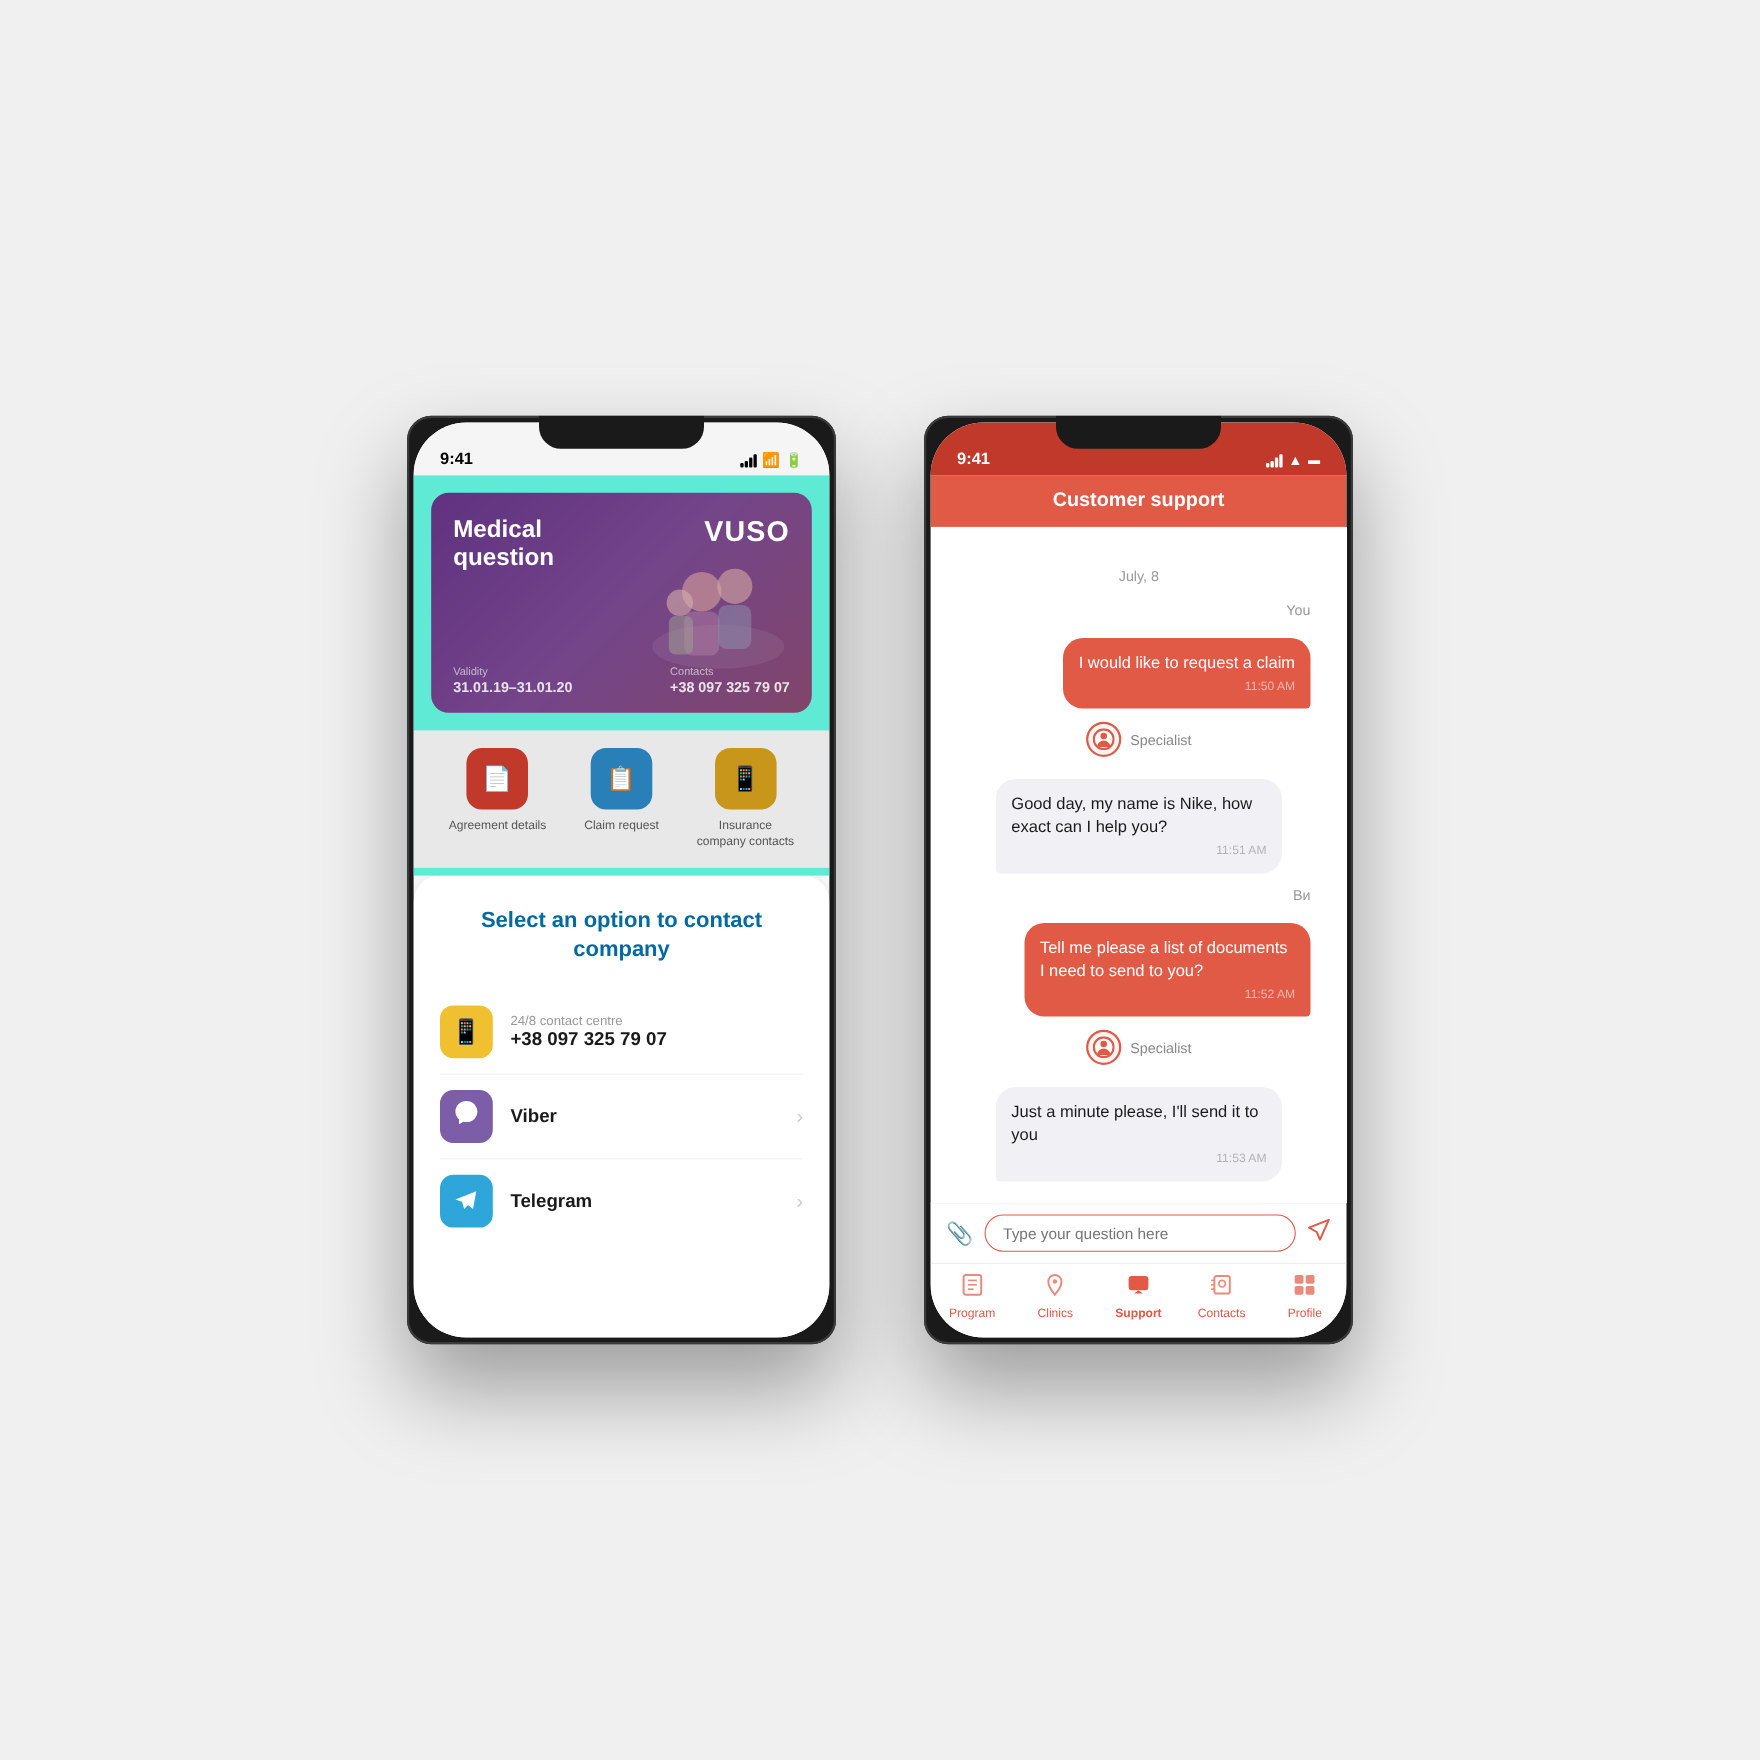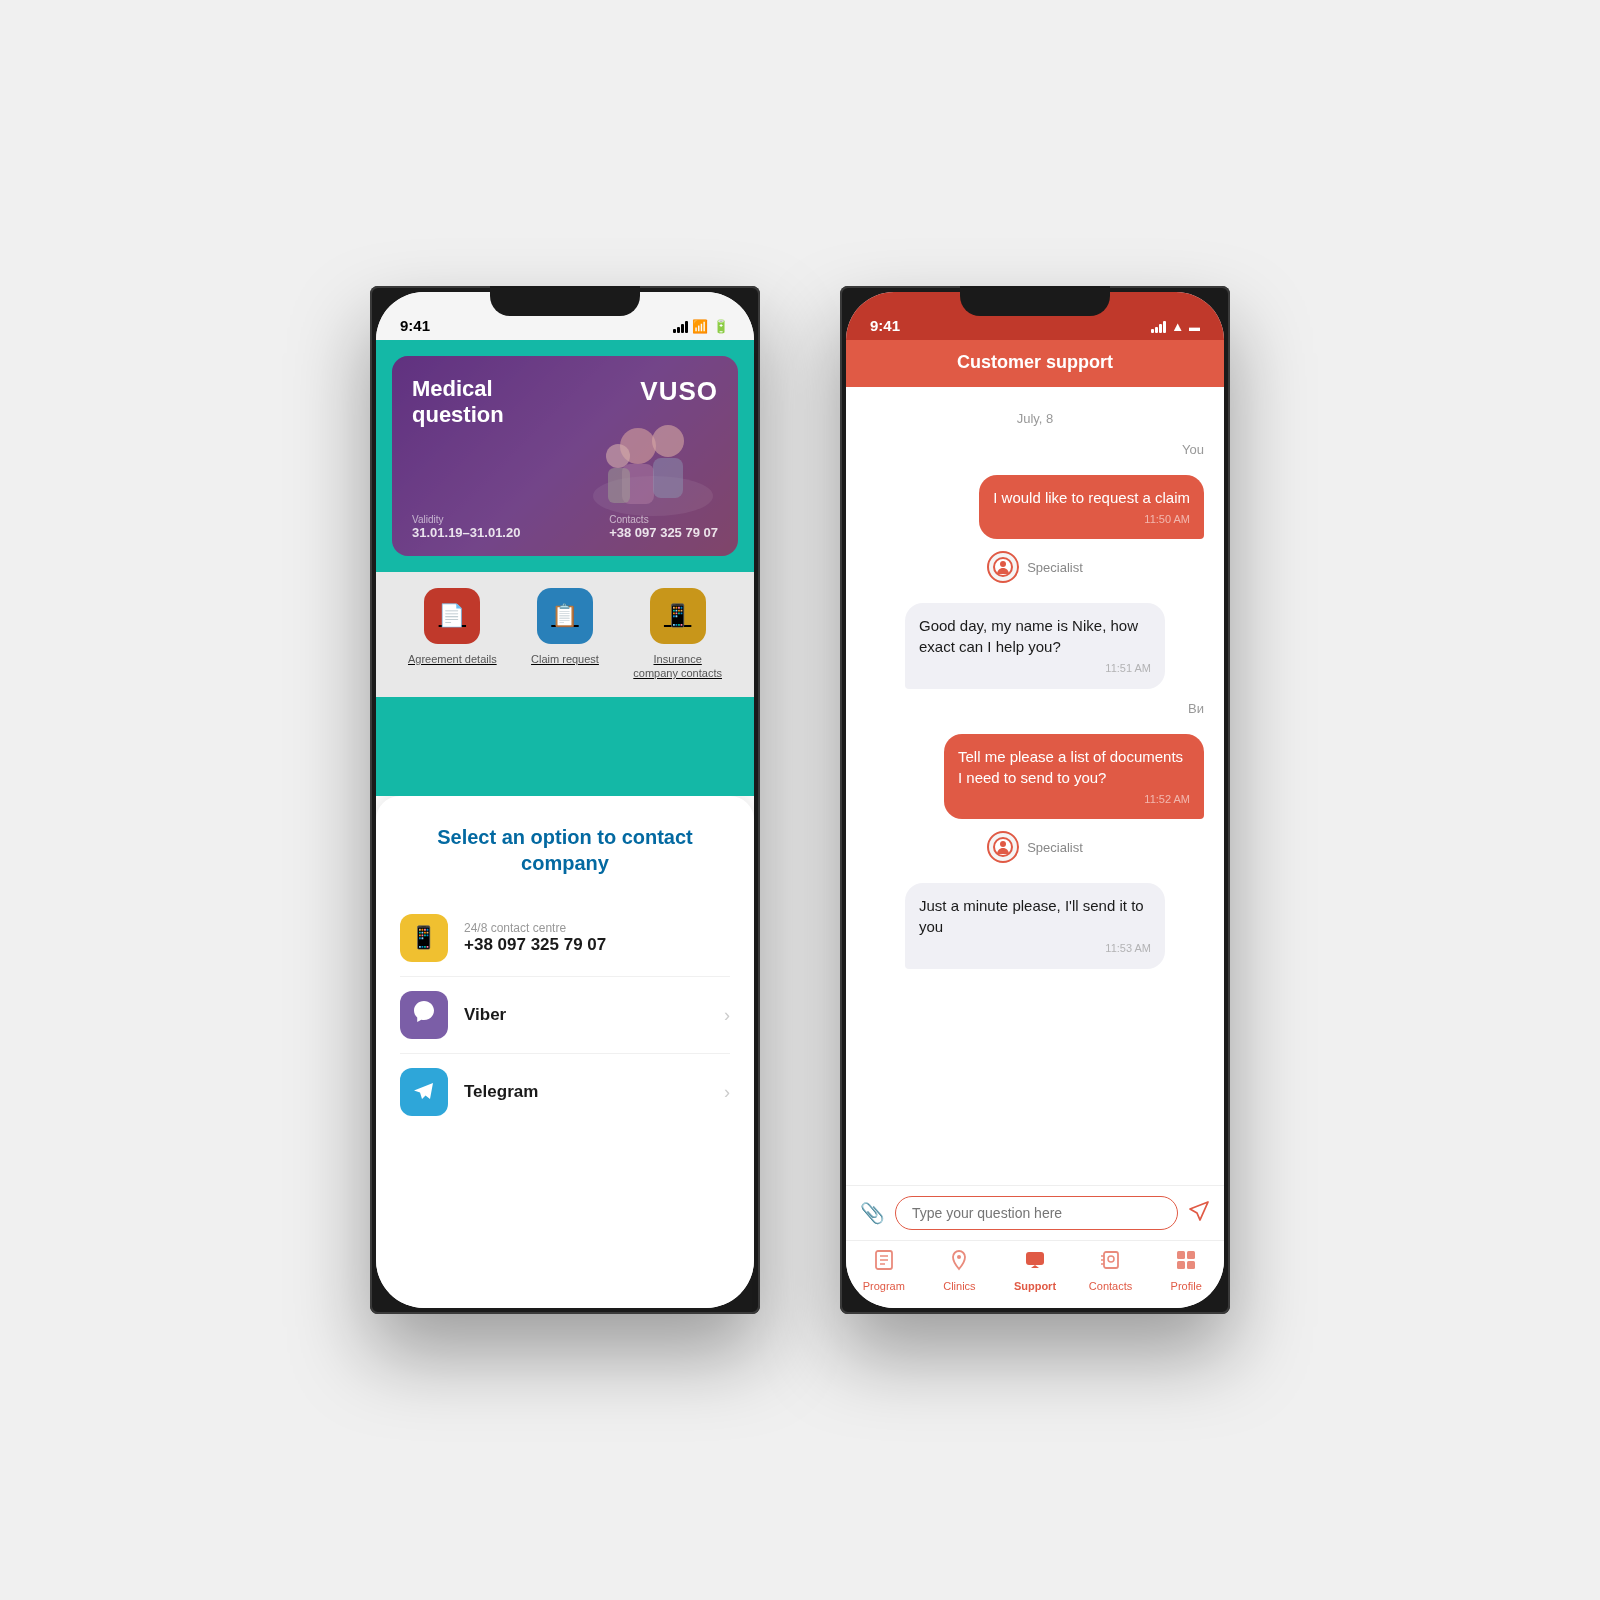--- a/index.html
+++ b/index.html
@@ -10,23 +10,23 @@
       display: flex;
       align-items: center;
       justify-content: center;
       gap: 80px;
       font-family: -apple-system, BlinkMacSystemFont, 'SF Pro Display', 'Helvetica Neue', sans-serif;
     }
 
     
     .phone {
       width: 390px;
-      height: 1028px;
+      height: 844px;
       background: #1a1a1a;
-      border-radius: 8px;
+      border-radius: 22px;
       position: relative;
       box-shadow: 0 40px 80px rgba(0,0,0,0.35), inset 0 0 0 2px #3a3a3a;
       overflow: hidden;
     }
     .phone-inner {
       position: absolute;
       top: 6px; left: 6px; right: 6px; bottom: 6px;
       background: #fff;
       border-radius: 48px;
       overflow: hidden;
@@ -59,24 +59,23 @@
       flex-shrink: 0;
     }
     .status-bar.dark { background: #c0392b; color: #fff; }
     .status-bar.light { background: #f5f5f5; color: #000; }
     .status-time { font-size: 15px; font-weight: 700; }
     .status-icons { display: flex; align-items: center; gap: 5px; }
 
     
     .phone1-content {
       flex: 1;
-      background: #14b8a6;
+      background: #5eead4;
       overflow: hidden;
       position: relative;
-      text-decoration: underline;
     }
     .hero-card {
       background: linear-gradient(135deg, #6b3fa0 0%, #8b5fb0 50%, #a0607a 100%);
       margin: 16px;
       border-radius: 16px;
       overflow: hidden;
       height: 200px;
       position: relative;
     }
     .hero-overlay {
@@ -199,21 +198,21 @@
       color: #fff;
       text-align: center;
       padding: 12px 16px 14px;
       font-size: 18px;
       font-weight: 600;
       flex-shrink: 0;
     }
     .chat-body {
       flex: 1;
       overflow-y: auto;
-      padding: 20px;
+      padding: 33px;
       background: #fff;
       display: flex;
       flex-direction: column;
       gap: 12px;
     }
     .chat-date {
       text-align: center;
       font-size: 13px;
       color: #999;
       margin: 4px 0;

